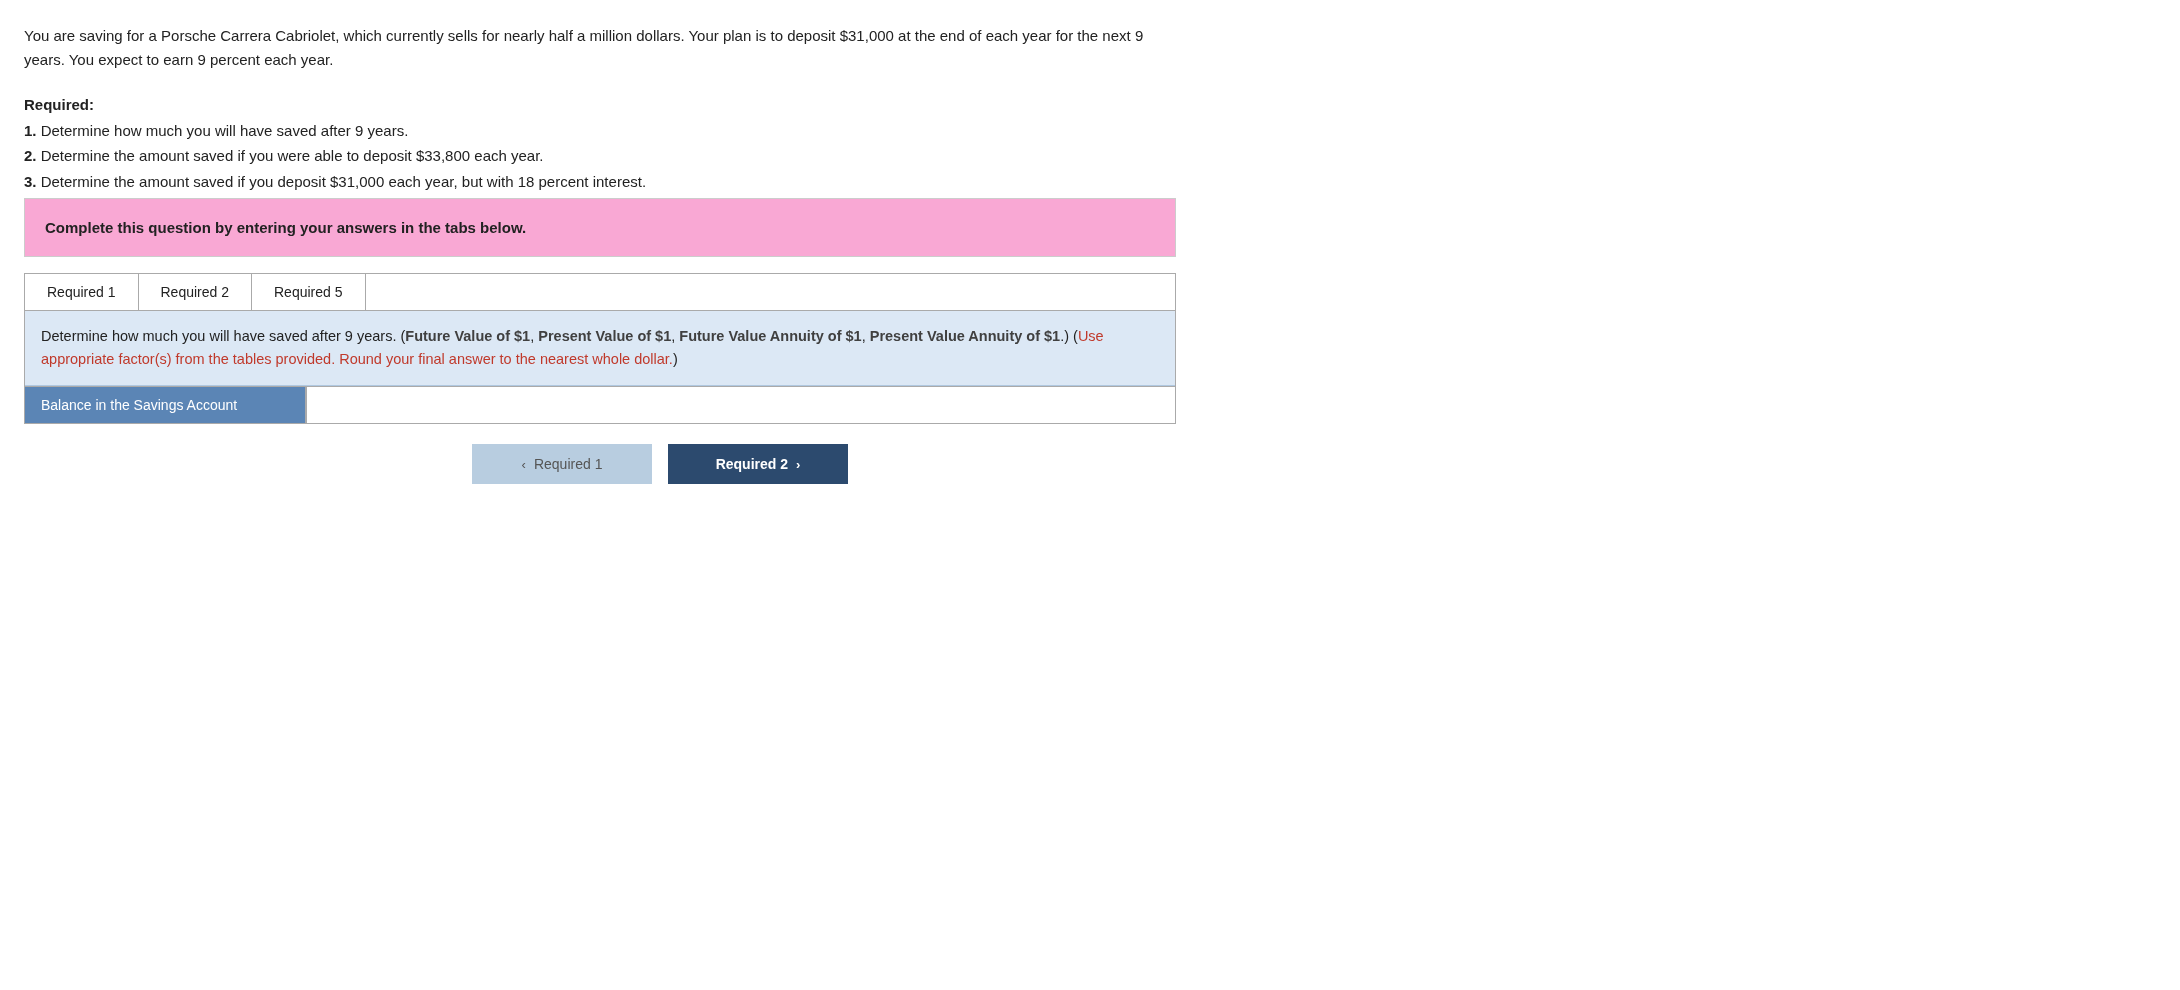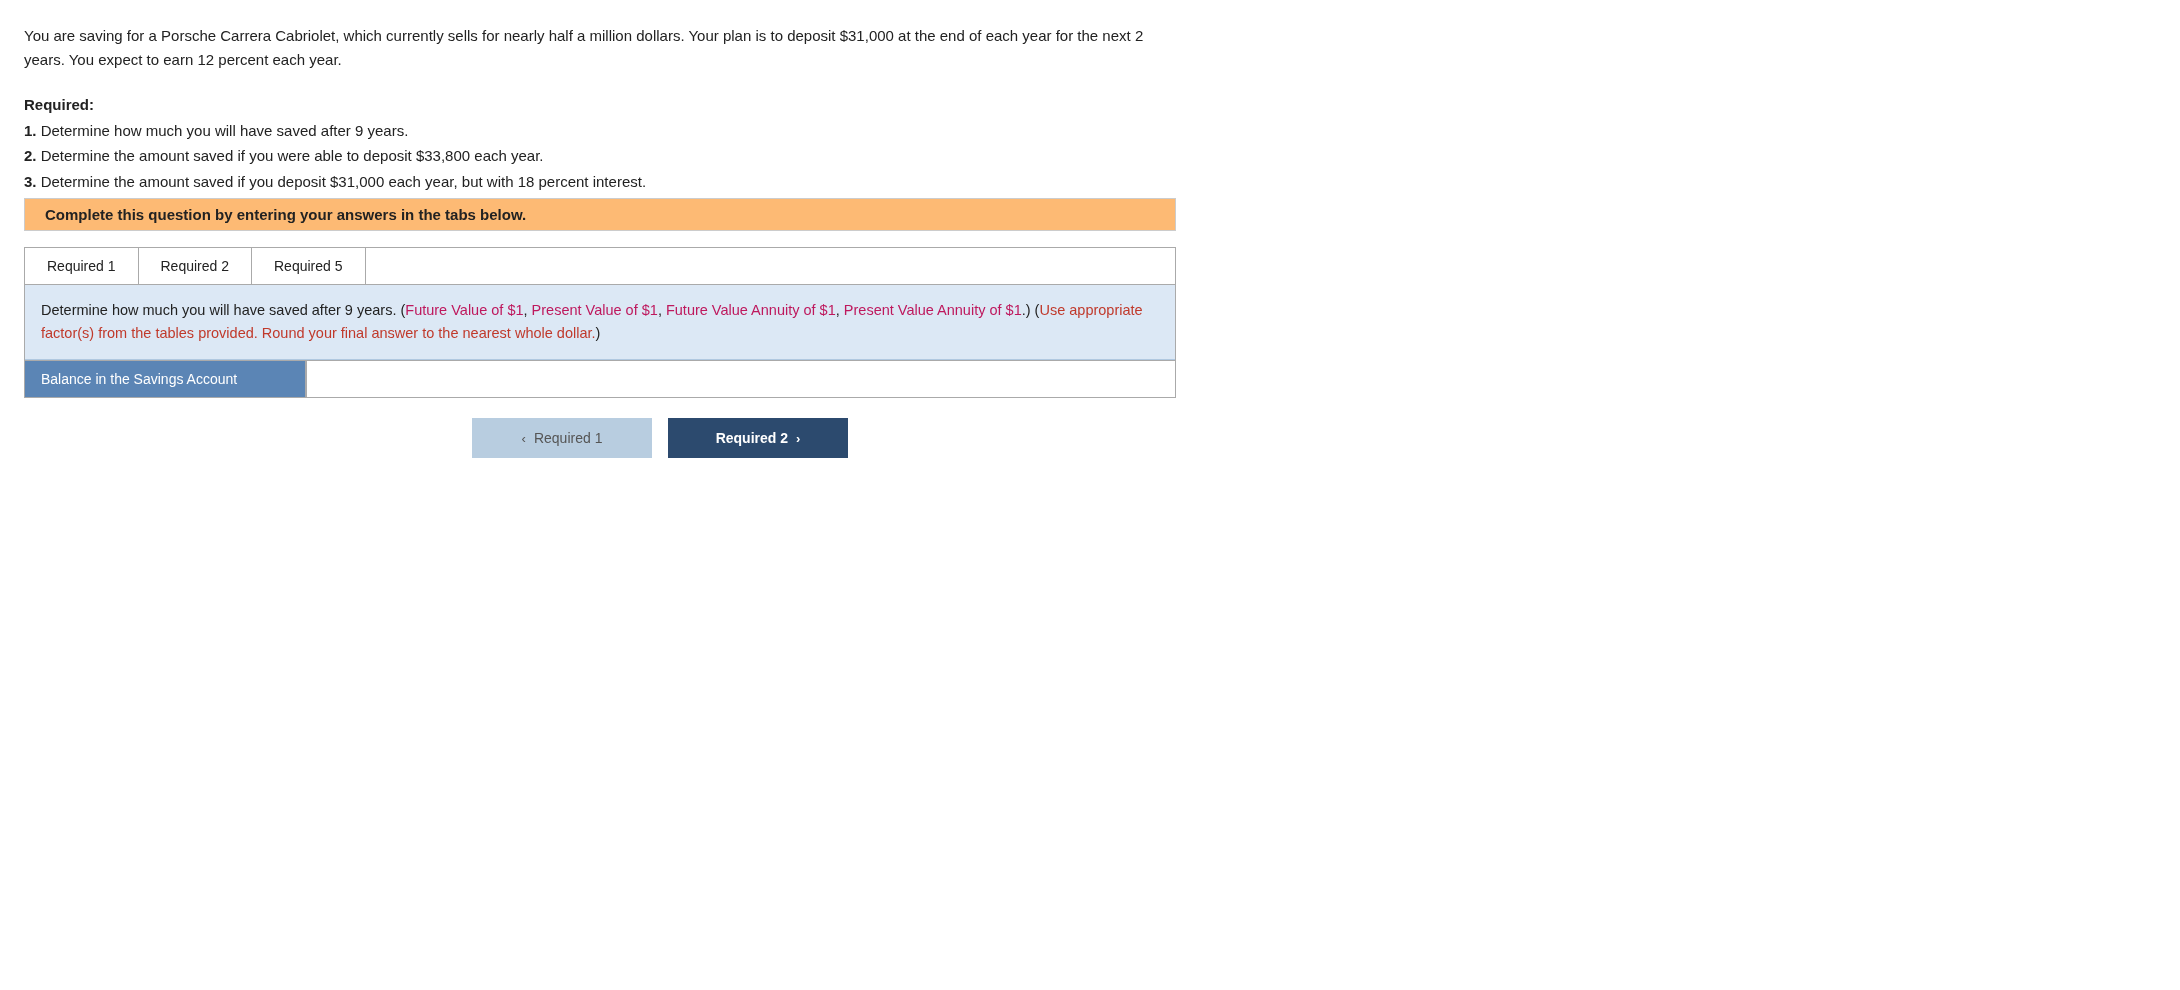--- a/index.html
+++ b/index.html
@@ -30,22 +30,22 @@
     .required-section p {
       line-height: 1.7;
       font-size: 15px;
     }
 
     .required-label {
       font-weight: bold;
     }
 
     .complete-banner {
-      background: #fdba74;
-      padding: 7px 20px;
+      background: #f9a8d4;
+      padding: 20px 20px;
       margin-bottom: 0;
       border: 1px solid #ccc;
       font-weight: bold;
       font-size: 15px;
     }
 
     .tabs-container {
       border: 1px solid #aaa;
       margin-top: 16px;
     }
@@ -80,22 +80,22 @@
     .tab-content {
       padding: 14px 16px;
       background: #dce8f5;
       font-size: 14.5px;
       line-height: 1.6;
       color: #222;
       border-bottom: 1px solid #b0c8e0;
     }
 
     .tab-content .bold-blue {
-      font-weight: normal;
-      color: #be185d;
+      font-weight: bold;
+      color: #404040;
     }
 
     .tab-content .orange-text {
       color: #c0392b;
     }
 
     .answer-row {
       display: flex;
       align-items: stretch;
       margin-top: 0;
@@ -161,21 +161,21 @@
       font-weight: bold;
     }
 
     .chevron {
       font-size: 13px;
     }
   </style>
 </head>
 <body>
 
-<p class="intro-text">You are saving for a Porsche Carrera Cabriolet, which currently sells for nearly half a million dollars. Your plan is to deposit $31,000 at the end of each year for the next 2 years. You expect to earn 12 percent each year.</p>
+<p class="intro-text">You are saving for a Porsche Carrera Cabriolet, which currently sells for nearly half a million dollars. Your plan is to deposit $31,000 at the end of each year for the next 9 years. You expect to earn 9 percent each year.</p>
 
 <div class="required-section">
   <p><span class="required-label">Required:</span></p>
   <p><span class="required-label">1.</span> <span>Determine how much you will have saved after 9 years.</span></p>
   <p><span class="required-label">2.</span> <span>Determine the amount saved if you were able to deposit $33,800 each year.</span></p>
   <p><span class="required-label">3.</span> <span>Determine the amount saved if you deposit $31,000 each year, but with 18 percent interest.</span></p>
 </div>
 
 <div class="complete-banner">
   <span>Complete this question by entering your answers in the tabs below.</span>

